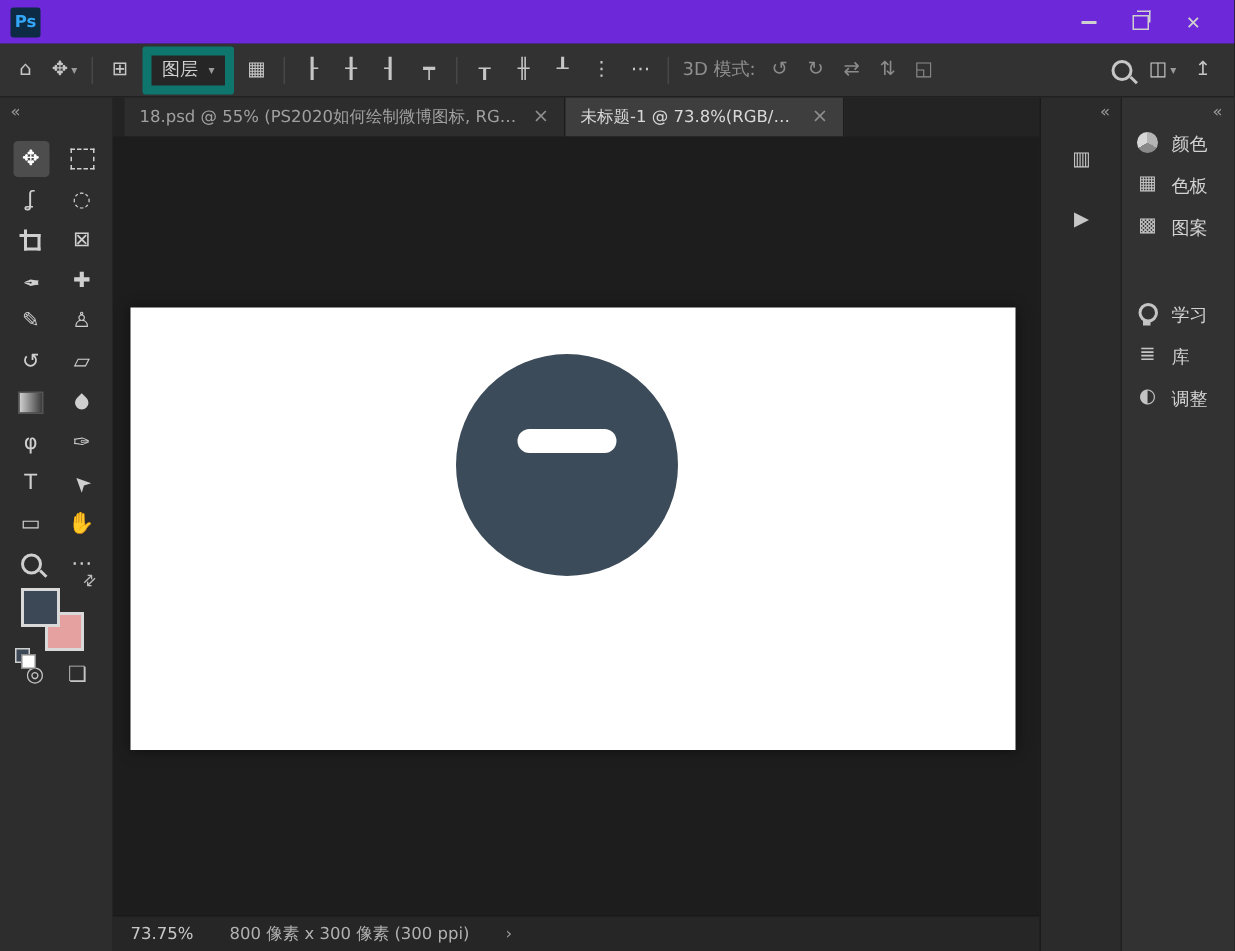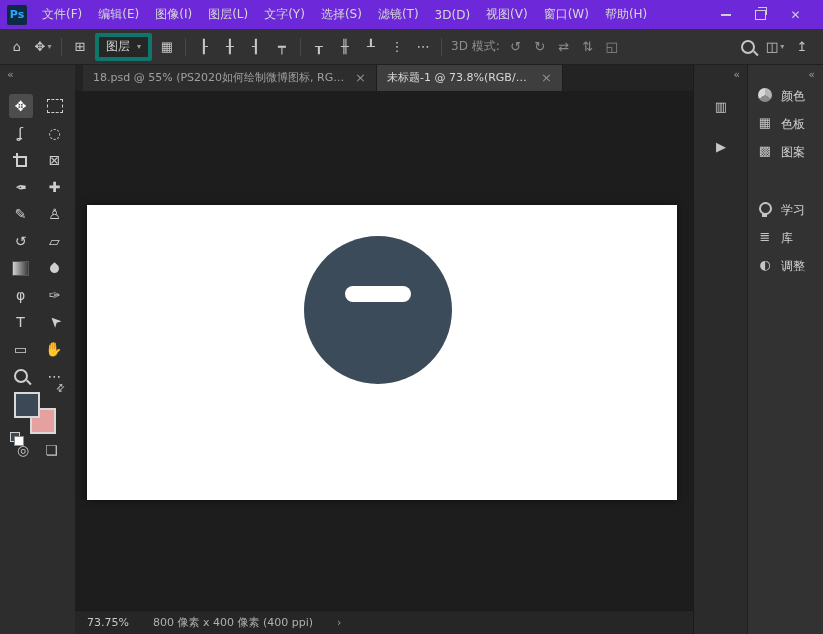--- a/index.html
+++ b/index.html
@@ -19,21 +19,21 @@
   .restore-glyph::before{content:"";position:absolute;left:2px;top:-4px;width:8px;height:7px;border:1px solid #cfcfcf;border-bottom:none;border-left:none}
 
   
   .optionsbar{position:absolute;left:0;top:29px;right:0;height:35px;background:#323232;border-bottom:1px solid #202020;
               display:flex;align-items:center;padding:0 6px;gap:4px;overflow:hidden;z-index:8}
   .opt-icon{min-width:22px;height:24px;display:flex;align-items:center;justify-content:center;color:#c6c6c6;font-size:13px;
             border-radius:2px;cursor:pointer;gap:2px}
   .opt-icon.dim{color:#8b8b8b;min-width:20px}
   .opt-sep{width:1px;height:18px;background:#474747;margin:0 3px;flex:none}
   .opt-label{font-size:12px;color:#8e8e8e;white-space:nowrap;margin:0 2px}
-  .opt-dropdown{display:flex;align-items:center;gap:7px;background:#262626;border:4px solid #0f766e;height:20px;
+  .opt-dropdown{display:flex;align-items:center;gap:7px;background:#262626;border:6px solid #0f766e;height:20px;
                 padding:0 7px;font-size:12px;color:#cfcfcf;border-radius:2px;cursor:pointer;white-space:nowrap}
   .caret{font-size:8px;color:#9a9a9a}
   .opts-right{margin-left:auto;display:flex;align-items:center;gap:5px;padding-right:4px}
 
   
   .toolbar{position:absolute;left:0;top:64px;width:75px;bottom:0;background:#2d2d2d;z-index:7}
   .tb-head{height:18px;padding:4px 0 0 7px;color:#9a9a9a;font-size:11px;cursor:pointer}
   .tools{display:grid;grid-template-columns:24px 24px;column-gap:10px;row-gap:3px;justify-content:center;padding-top:8px}
   .tool{width:24px;height:24px;display:flex;align-items:center;justify-content:center;color:#cfcfcf;font-size:14px;
         border-radius:3px;cursor:pointer}
@@ -98,33 +98,20 @@
   .rp-head{height:20px;display:flex;justify-content:flex-end;padding:4px 9px 0 0;color:#9a9a9a;font-size:11px;cursor:pointer}
   .rp-item{height:28px;display:flex;align-items:flex-start;padding-left:9px;gap:8px;color:#d2d2d2;font-size:12px;cursor:pointer;white-space:nowrap}
   .rp-item.group-start{margin-top:30px}
   .rp-icon{width:16px;display:flex;justify-content:center;align-items:center;color:#c4c4c4;font-size:13px}
 </style>
 </head>
 <body>
 
 <div class="menubar">
   <div class="ps-logo">Ps</div>
-  <div class="menus" id="menus">
-      <div class="menu-item">文件(F)</div>
-      <div class="menu-item">编辑(E)</div>
-      <div class="menu-item">图像(I)</div>
-      <div class="menu-item">图层(L)</div>
-      <div class="menu-item">文字(Y)</div>
-      <div class="menu-item">选择(S)</div>
-      <div class="menu-item">滤镜(T)</div>
-      <div class="menu-item">3D(D)</div>
-      <div class="menu-item">视图(V)</div>
-      <div class="menu-item">窗口(W)</div>
-      <div class="menu-item">帮助(H)</div>
-    </div>
   <div class="win-controls">
     <div class="win-btn">
         <span class="min-glyph"></span>
       </div>
     <div class="win-btn">
         <span class="restore-glyph"></span>
       </div>
     <div class="win-btn">
         <span>✕</span>
       </div>
@@ -308,21 +295,21 @@
 <div class="canvas-area">
   <div class="document">
     <div class="circle-shape" style="background: rgb(60, 75, 89);">
       <div class="minus-shape"></div>
     </div>
   </div>
 </div>
 
 <div class="statusbar">
   <span class="status-zoom">73.75%</span>
-  <span class="status-info">800 像素 x 400 像素 (400 ppi)</span>
+  <span class="status-info">800 像素 x 300 像素 (300 ppi)</span>
   <span class="status-chev">›</span>
 </div>
 
 <div class="dock">
   <div class="dock-head">«</div>
   <div class="dock-icons" id="dock-icons">
       <div class="opt-icon">
         <span class="glyph">▥</span>
       </div>
       <div class="opt-icon">

